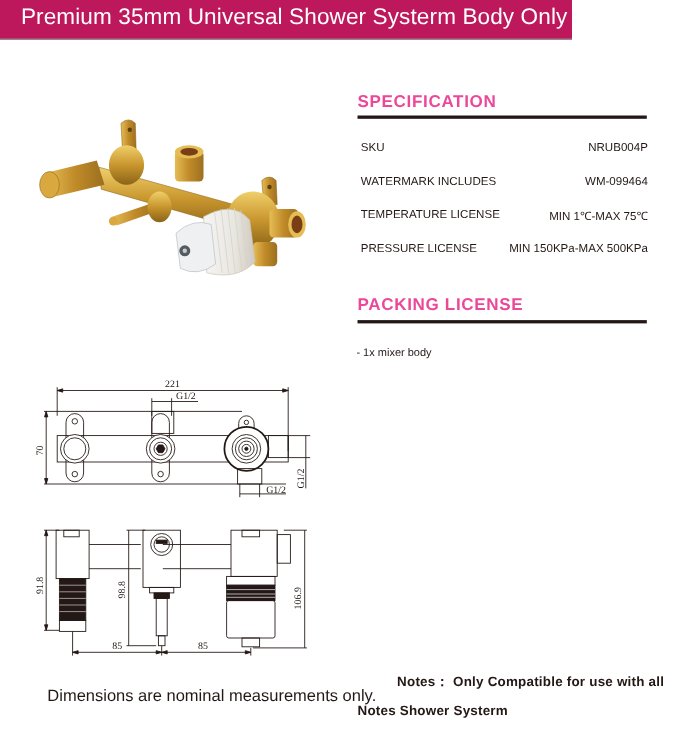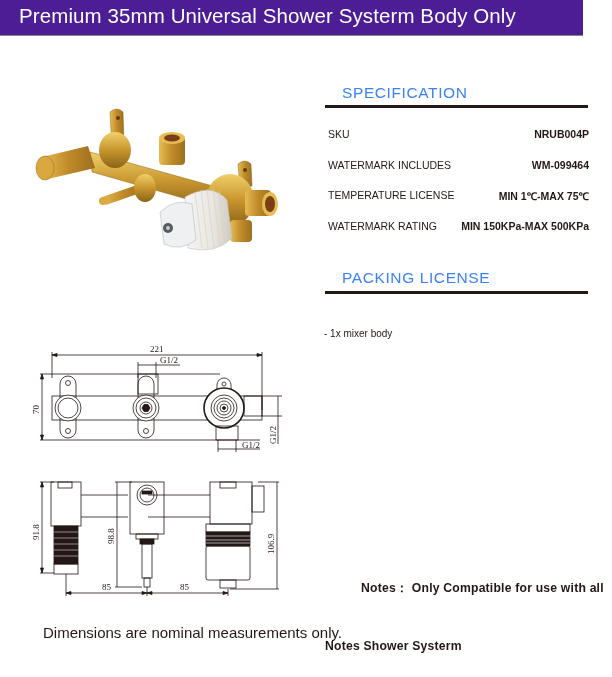--- a/index.html
+++ b/index.html
@@ -1,24 +1,24 @@
 <!DOCTYPE html>
 <html><head>
 <meta charset="utf-8">
 <style>
   html, body { margin: 0; padding: 0; background: #ffffff; }
   body { width: 612px; height: 677px; position: relative; overflow: hidden; font-family: "Liberation Sans", sans-serif; color: #231815; }
-  .title-bar { position: absolute; left: 0; top: 0; width: 583px; height: 35px; background: #4c1d95; border-bottom: 1px solid #888; text-decoration: underline; }
+  .title-bar { position: absolute; left: 0; top: 0; width: 520px; height: 35px; background: #be185d; border-bottom: 1px solid #888; text-decoration: underline; }
   .title-bar span { position: absolute; left: 19px; top: 4px; font-size: 20.5px; color: #ffffff; letter-spacing: 0.1px; font-family: "Liberation Sans", sans-serif; }
-  .section-heading { position: absolute; left: 342px; font-size: 15.5px; letter-spacing: 0.6px; color: #3b82f6; }
+  .section-heading { position: absolute; left: 325px; font-size: 15.5px; letter-spacing: 0.6px; color: #ec4899; font-weight: bold; }
   .section-rule { position: absolute; left: 325px; width: 263px; height: 3px; background: #231815; }
   .spec-row { position: absolute; left: 328px; width: 261px; font-size: 10.5px; color: #231815; }
   .spec-row .k { position: absolute; left: 0; top: 0; }
-  .spec-row .v { position: absolute; right: 0; top: 0; font-weight: bold; }
-  .pack-item { position: absolute; left: 324px; top: 316px; font-size: 10px; color: #231815; margin-top: 12px; }
+  .spec-row .v { position: absolute; right: 0; top: 0; }
+  .pack-item { position: absolute; left: 324px; top: 316px; font-size: 10px; color: #231815; }
   .notes { position: absolute; left: 325px; font-size: 12.2px; font-weight: bold; color: #231815; letter-spacing: 0.2px; }
   .disclaimer { position: absolute; left: 43px; top: 624px; font-size: 15px; color: #231815; }
   .product-photo { position: absolute; left: 20px; top: 60px; width: 290px; height: 200px; }
   .drawing { position: absolute; left: 20px; top: 340px; width: 280px; height: 260px; }
   .dim { font-family: "Liberation Serif", serif; font-size: 9px; fill: #231815; }
 </style>
 </head>
 <body>
 
 <div class="title-bar">
@@ -96,21 +96,21 @@
 </div>
 <div class="spec-row" style="top:159px;">
   <span class="k">WATERMARK INCLUDES</span>
   <span class="v">WM-099464</span>
 </div>
 <div class="spec-row" style="top:189px;">
   <span class="k">TEMPERATURE LICENSE</span>
   <span class="v">MIN 1℃-MAX 75℃</span>
 </div>
 <div class="spec-row" style="top:220px;">
-  <span class="k">WATERMARK RATING</span>
+  <span class="k">PRESSURE LICENSE</span>
   <span class="v">MIN 150KPa-MAX 500KPa</span>
 </div>
 
 <div class="section-heading" style="top:269px;">PACKING LICENSE</div>
 <div class="section-rule" style="top:291px;"></div>
 <div class="pack-item">-  1x mixer body</div>
 
 <svg class="drawing" viewBox="0 0 280 260" fill="none" stroke="#231815" stroke-width="0.8">
 
   <g>
@@ -242,14 +242,14 @@
     <polygon points="127,253 122,251.5 122,254.5" fill="#231815"></polygon>
     <polygon points="127,253 132,251.5 132,254.5" fill="#231815"></polygon>
     <polygon points="208,253 203,251.5 203,254.5" fill="#231815"></polygon>
     <text class="dim" x="82" y="250" stroke="none">85</text>
     <text class="dim" x="160" y="250" stroke="none">85</text>
   </g>
 </svg>
 
 <div class="disclaimer">Dimensions are nominal measurements only.</div>
 
-<div class="notes" style="top:580px;padding-left:36px;">Notes： Only Compatible for use with all</div>
+<div class="notes" style="top:612px;padding-left:36px;">Notes： Only Compatible for use with all</div>
 <div class="notes" style="top:639px;">Notes Shower Systerm</div>
 
 </body></html>

